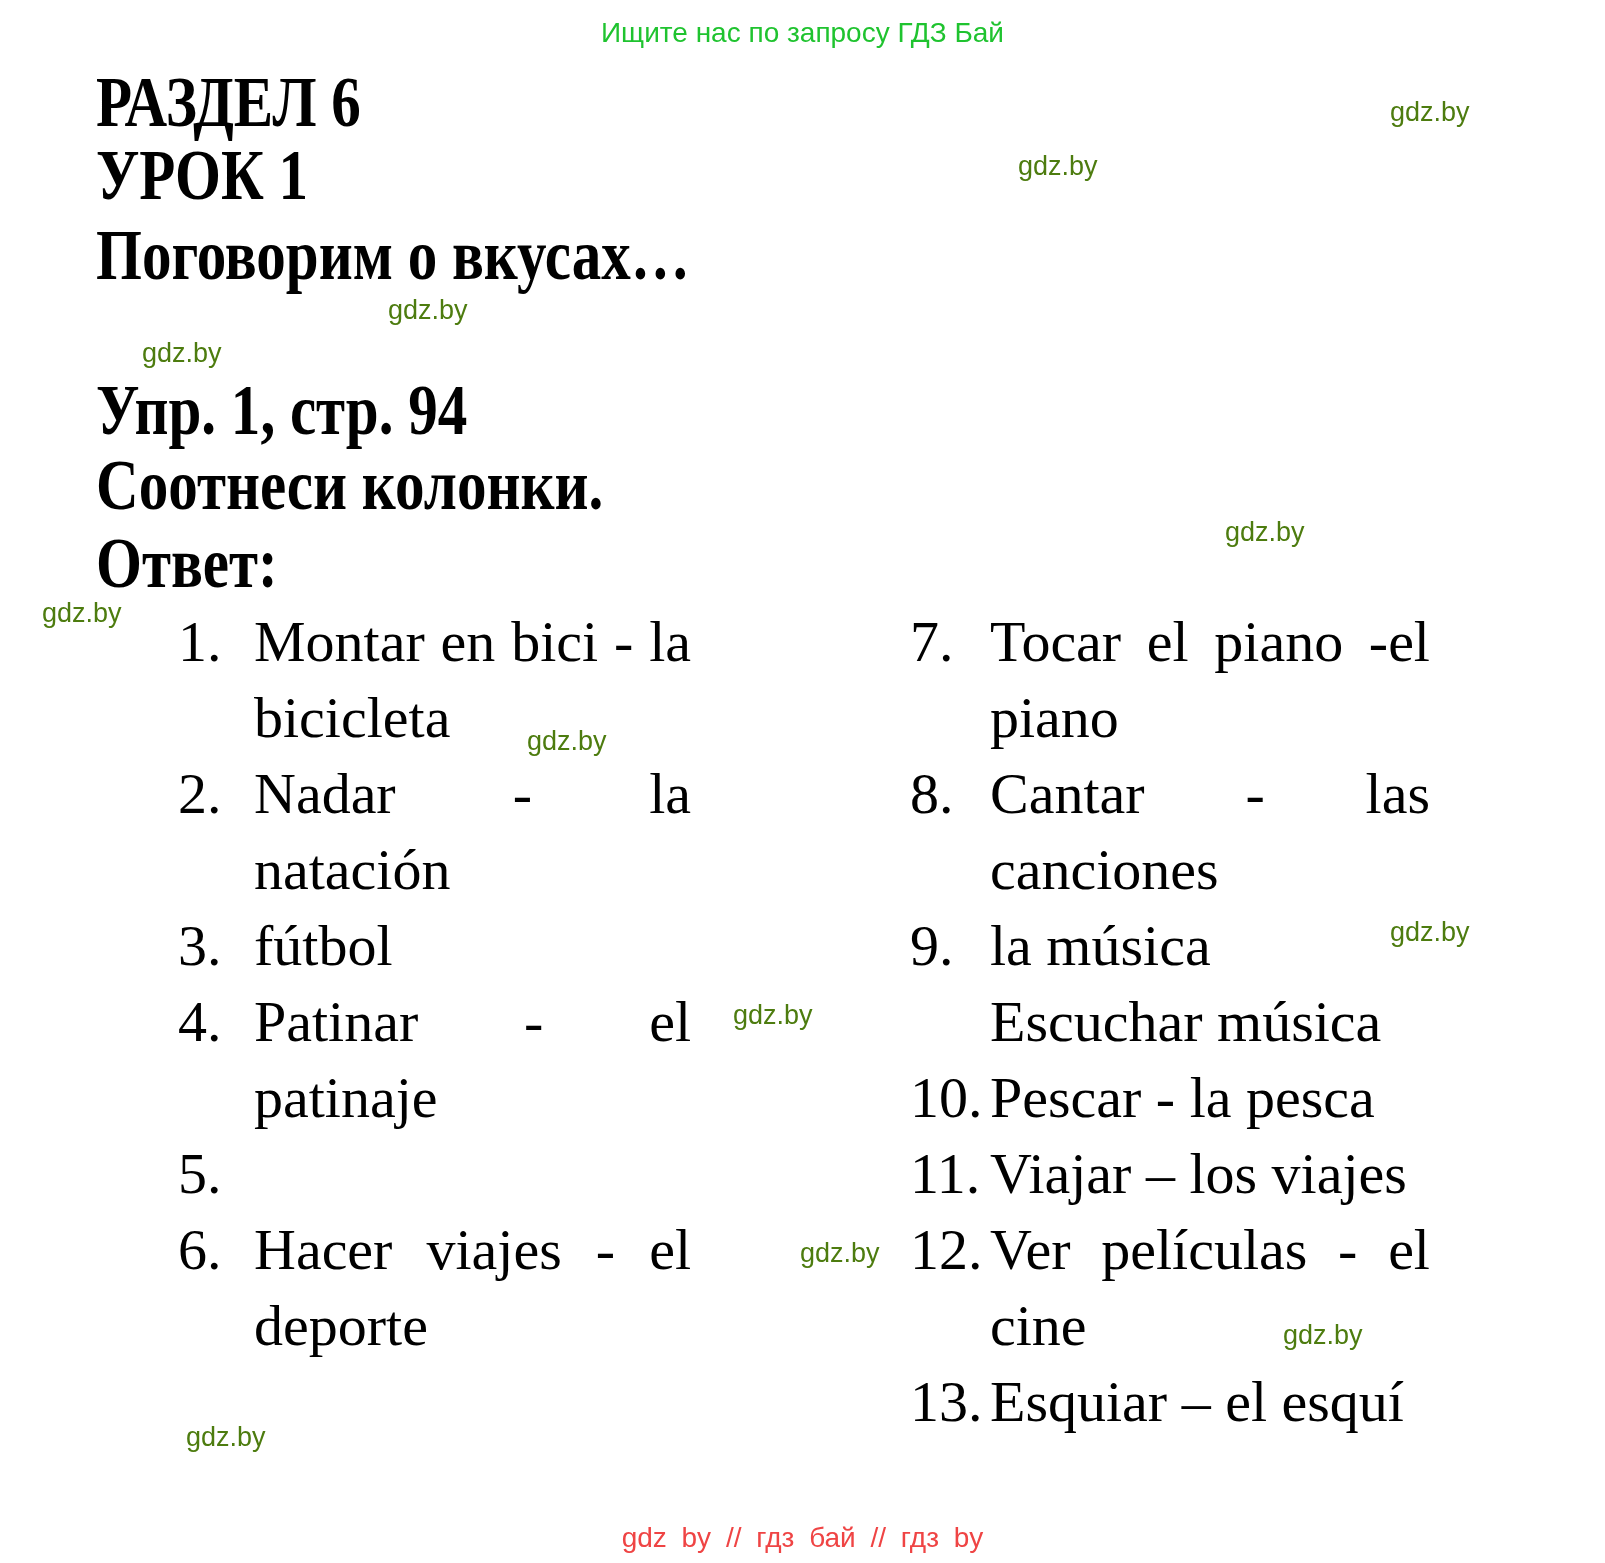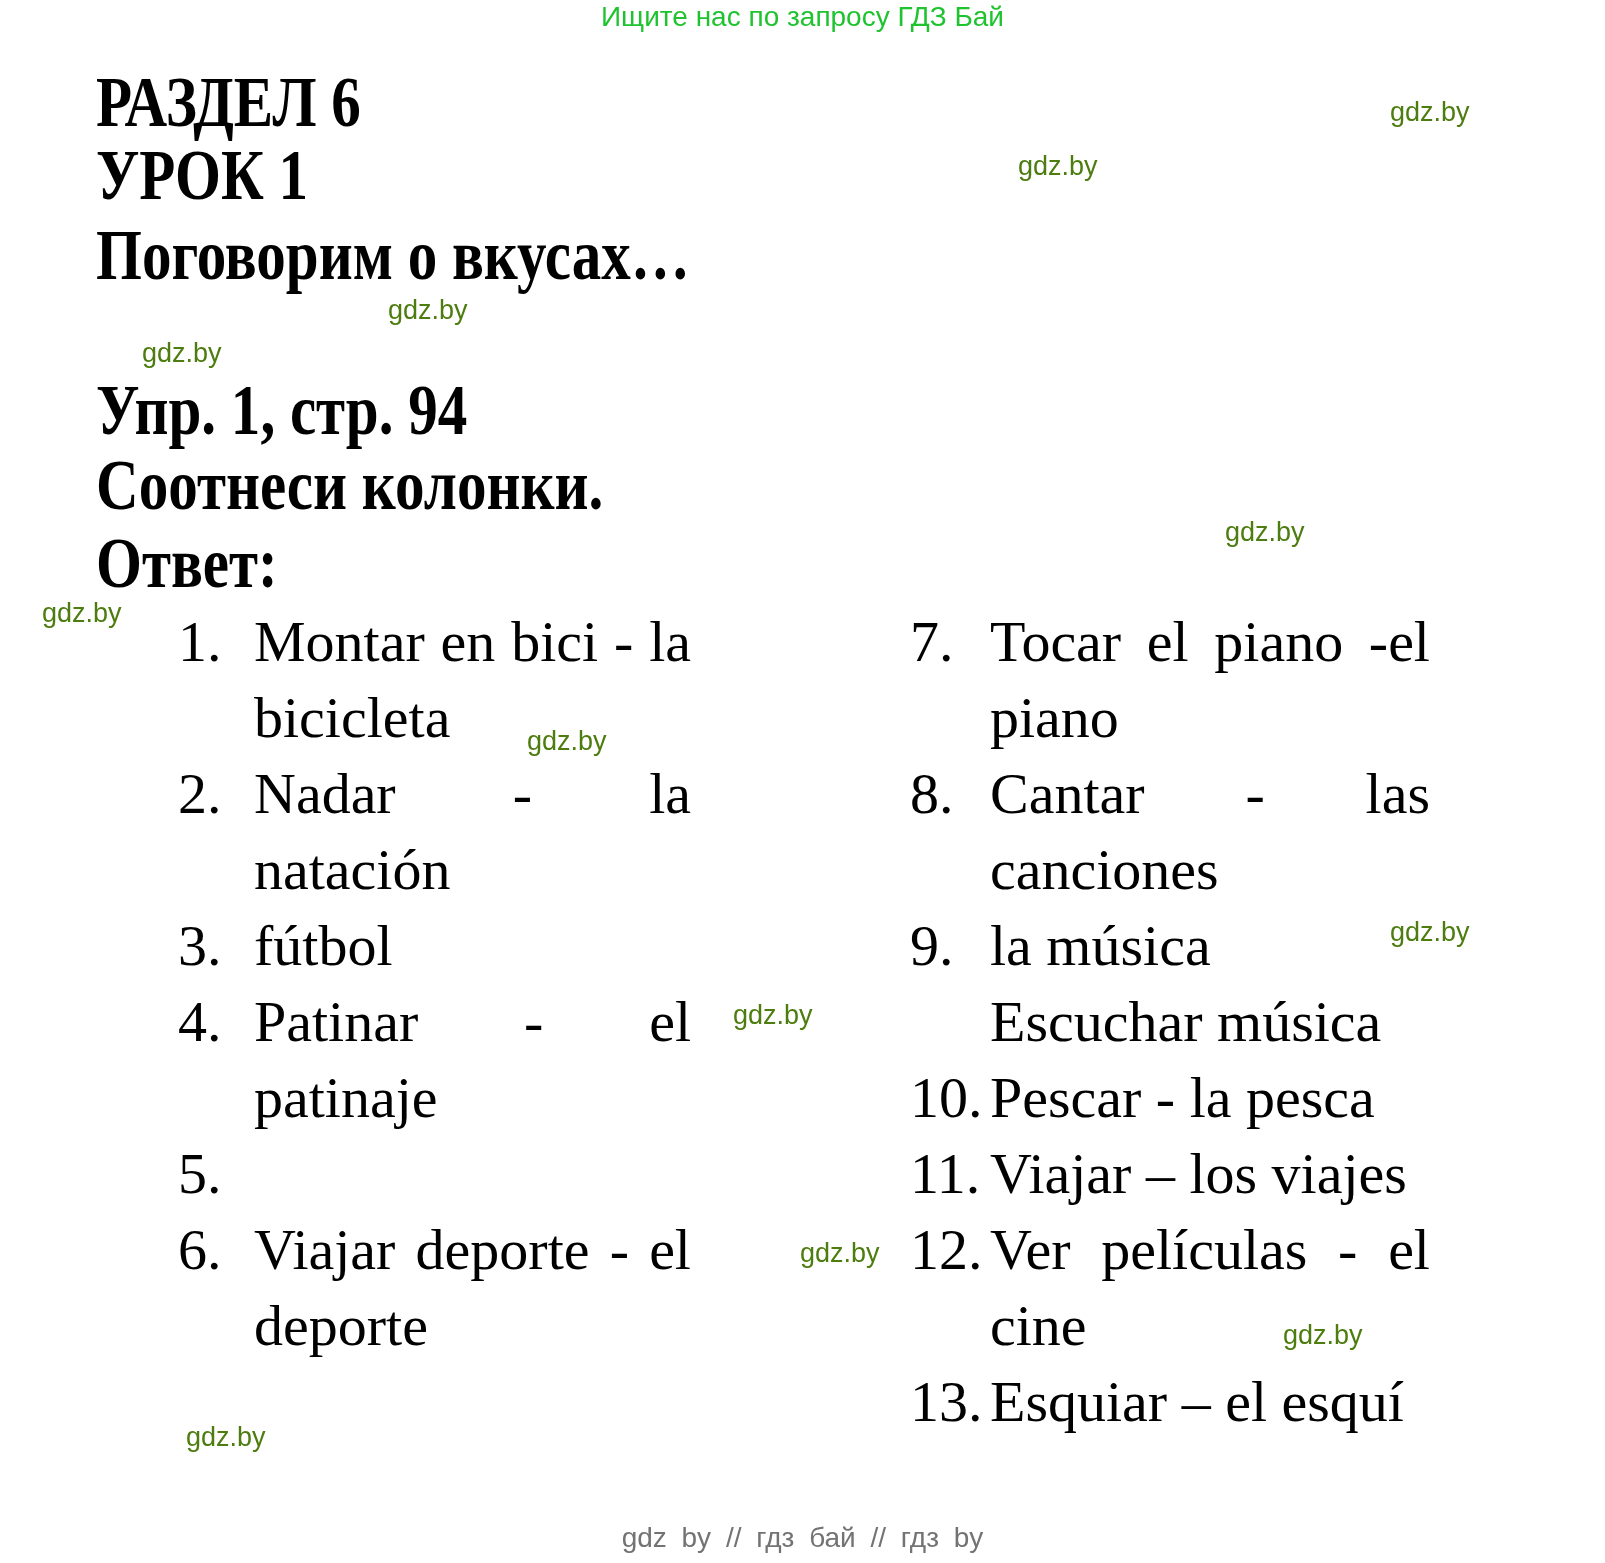--- a/index.html
+++ b/index.html
@@ -8,21 +8,21 @@
     width: 1605px;
     height: 1563px;
     background: #ffffff;
     overflow: hidden;
     font-family: "Liberation Serif", serif;
     color: #000000;
   }
   
   .banner {
     position: absolute;
-    top: 0; left: 0; right: 0;
+    top: 16px; left: 0; right: 0;
     text-align: center;
     font-family: "Liberation Sans", sans-serif;
     font-size: 28px;
     line-height: 34px;
     color: #1fc32f;
     font-weight: 400;
   }
   
   .h {
     position: absolute;
@@ -78,21 +78,21 @@
   .wm11 { left: 1283px; top: 1320px;}
   .wm12 { left: 186px;  top: 1422px;}
   
   .footer {
     position: absolute;
     top: 1521px; left: 0; right: 0;
     text-align: center;
     font-family: "Liberation Sans", sans-serif;
     font-size: 28px;
     line-height: 34px;
-    color: #737373;
+    color: #ef4444;
     word-spacing: 7px;
   }
 </style>
 </head>
 <body>
 
 <div class="page">
 
   <div class="banner">Ищите нас по запросу ГДЗ Бай</div>
 
@@ -130,21 +130,21 @@
         <div class="ln j">Patinar - el</div>
         <div class="ln">patinaje</div>
       </div>
     </div>
     <div class="item">
       <div class="num">5.</div>
     </div>
     <div class="item">
       <div class="num">6.</div>
       <div class="txt">
-        <div class="ln j">Viajar deporte - el</div>
+        <div class="ln j">Hacer viajes - el</div>
         <div class="ln">deporte</div>
       </div>
     </div>
   </div>
 
   <div class="col col-right">
     <div class="item">
       <div class="num">7.</div>
       <div class="txt">
         <div class="ln j">Tocar el piano -el</div>

